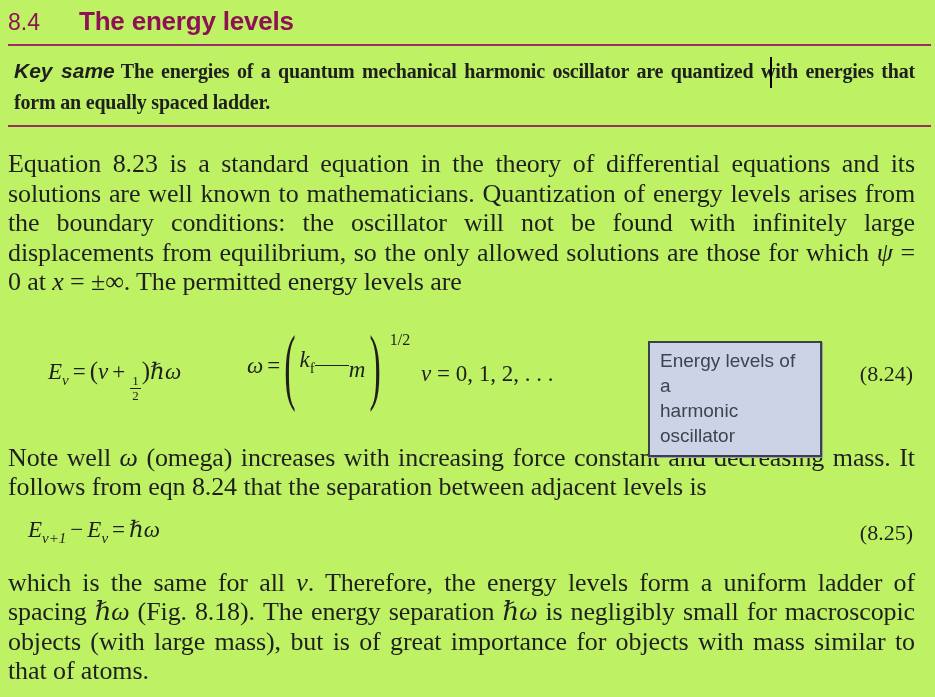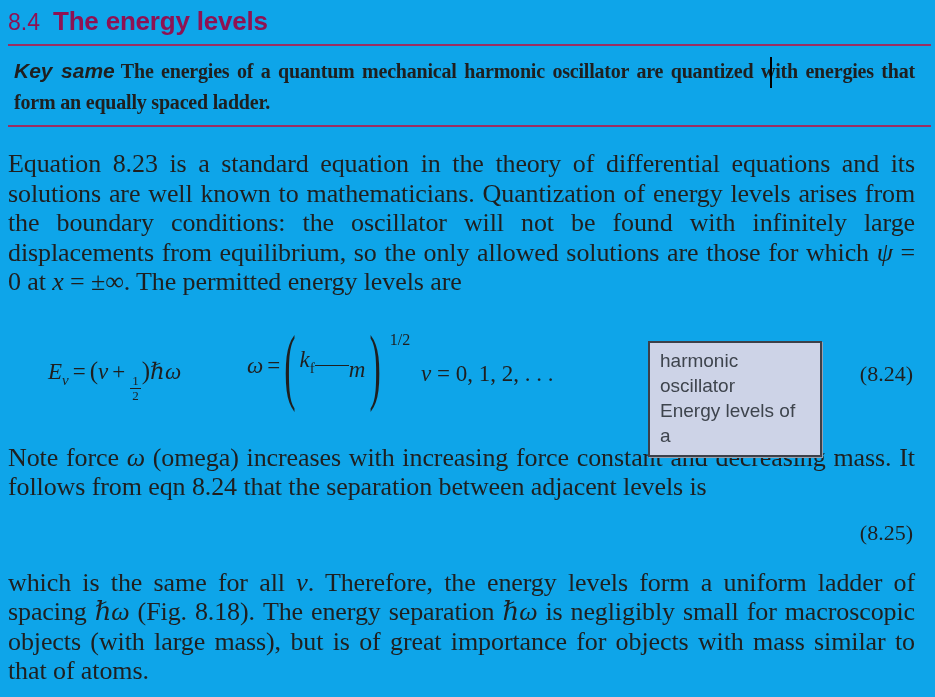--- a/index.html
+++ b/index.html
@@ -1,32 +1,32 @@
 <!DOCTYPE html>
 <html><head>
 <meta charset="utf-8">
 <style>
   html,body{margin:0;padding:0;background:#ffffff;}
   .page{
     position:relative;
     width:935px;height:697px;
-    background:#0ea5e9;
+    background:#bef264;
     overflow:hidden;
     font-family:"Liberation Serif","DejaVu Serif",serif;
     color:#1f1f1f;
   }
   
   .heading{
     display:flex;align-items:baseline;gap:13px;
     margin:6px 20px 0 8px;
     font-family:"Liberation Sans","DejaVu Sans",sans-serif;
     color:#8e1253;
   }
   .sec-num{font-size:23px;font-weight:400;}
-  .sec-title{font-size:26px;font-weight:700;letter-spacing:-0.2px;}
+  .sec-title{font-size:26px;font-weight:700;letter-spacing:-0.2px;margin-left:26px;}
   
   .rule{height:2px;background:#9b2e63;margin:0 4px 0 8px;border:none;}
   .rule1{margin-top:7px;}
   .rule2{margin-top:7px;}
   
   .keypoint{
     margin:9px 20px 0 14px;
     font-size:20px;line-height:31px;
     text-align:justify;
   }
@@ -126,29 +126,30 @@
           <span class="fbar"></span>
           <span class="fden"><span class="mi">m</span></span>
         </span>
         <span class="bigp">)</span>
         <sup class="exp">1/2</sup>
       </span>
 
     <span class="eq t3"><span class="mi">v</span>&nbsp;<span>= 0, 1, 2, . . .</span></span>
 
     <div class="eqbox">
+      <div>Energy levels of a</div>
       <div>harmonic oscillator</div>
-      <div>Energy levels of a</div>
     </div>
 
     <span class="eqnum num824">(8.24)</span>
   </div>
 
-  <p class="body para2"><span>Note force </span><span class="seg-i">ω</span><span> (omega) increases with increasing force constant and decreasing mass. It follows from eqn 8.24 that the separation between adjacent levels is</span></p>
+  <p class="body para2"><span>Note well </span><span class="seg-i">ω</span><span> (omega) increases with increasing force constant and decreasing mass. It follows from eqn 8.24 that the separation between adjacent levels is</span></p>
 
   <div class="eqrow825">
+    <span class="eq t825"><span class="mi">E</span><sub class="mi">v+1</sub><span class="mrel">−</span><span class="mi">E</span><sub class="mi">v</sub><span class="mrel">=</span><span class="mi">ℏω</span></span>
     <span class="eqnum num825">(8.25)</span>
   </div>
 
   <p class="body para3"><span>which is the same for all </span><span class="seg-i">v</span><span>. Therefore, the energy levels form a uniform ladder of spacing </span><span class="seg-i">ℏω</span><span> (Fig. 8.18). The energy separation </span><span class="seg-i">ℏω</span><span> is negligibly small for macroscopic objects (with large mass), but is of great importance for objects with mass similar to that of atoms.</span></p>
 
   <div class="caret"></div>
 </div>
 
 </body></html>

